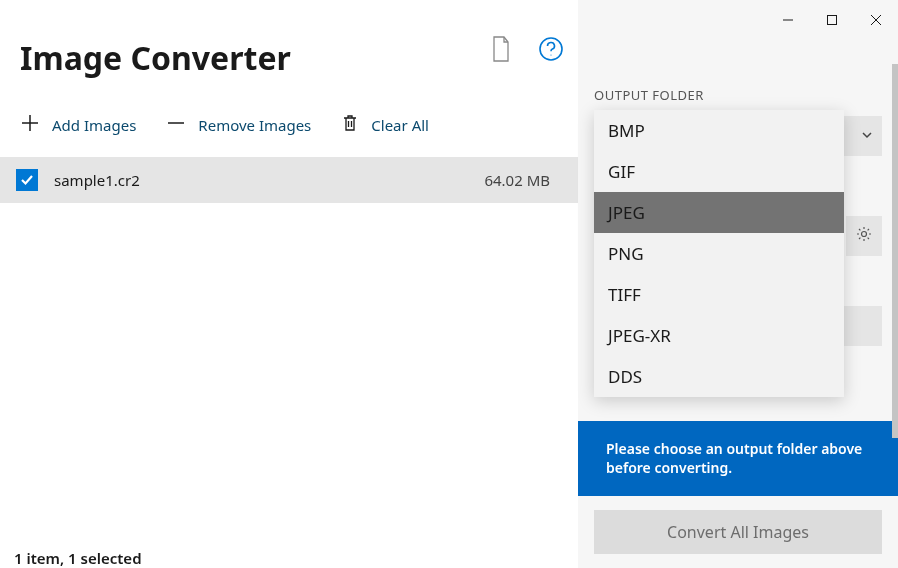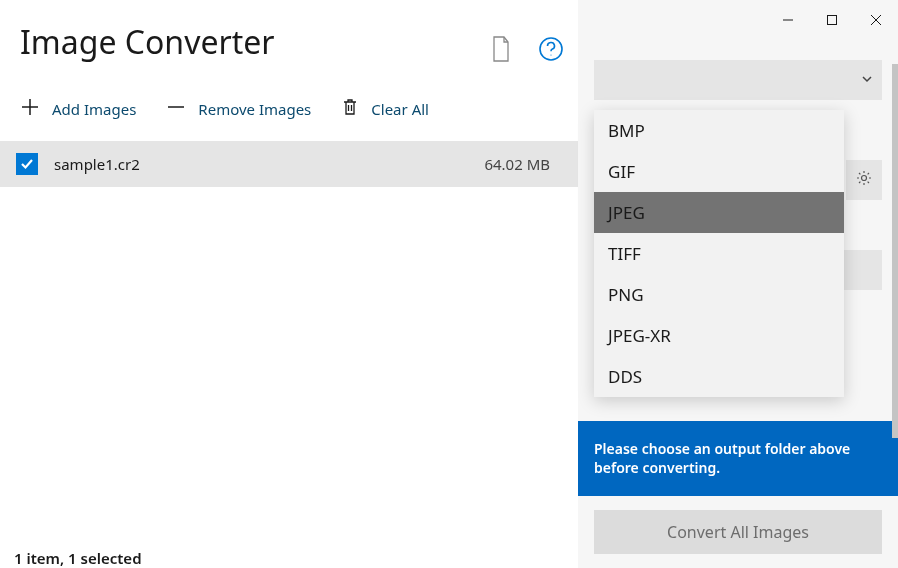--- a/index.html
+++ b/index.html
@@ -33,23 +33,23 @@
   .titlebar-icons .page-icon,
   .titlebar-icons .help-icon {
     width: 26px;
     height: 26px;
     display: flex;
     align-items: center;
     justify-content: center;
   }
   .app-title {
     font-size: 32px;
-    font-weight: 400;
+    font-weight: 700;
     color: #1a1a1a;
-    padding: 20px 0 0 20px;
+    padding: 36px 0 0 20px;
   }
   .toolbar {
     display: flex;
     gap: 30px;
     padding: 34px 0 20px 20px;
     align-items: center;
     font-size: 15px;
     color: #0c4a6e;
   }
   .toolbar-btn {
@@ -155,21 +155,21 @@
     height: 40px;
     background: #e5e5e5;
     margin-left: auto;
     width: 52px;
   }
   .warn-banner {
     background: #0067c0;
     color: #fff;
     font-weight: 600;
     font-size: 14px;
-    padding: 18px 16px;
+    padding: 18px 28px;
     line-height: 1.4;
     margin: 0 -16px;
     margin-top: auto;
   }
   .convert-btn {
     margin: 14px 0;
     height: 44px;
     background: #dcdcdc;
     color: #6d6d6d;
     display: flex;
@@ -284,20 +284,21 @@
     </div>
     <div class="wc">
       <svg width="12" height="12" viewBox="0 0 12 12" stroke="#1a1a1a" stroke-width="1">
           <line x1="1" y1="1" x2="11" y2="11"></line>
           <line x1="11" y1="1" x2="1" y2="11"></line>
         </svg>
     </div>
   </div>
 
   <div class="side-content">
+    <div class="section-label">OUTPUT FOLDER</div>
     <div class="folder-select">
       <span>
         <svg width="14" height="14" viewBox="0 0 14 14" stroke="#444" stroke-width="1.5" fill="none">
             <path d="M3 5 L7 9 L11 5"></path>
           </svg>
       </span>
     </div>
 
     <div class="gear-row">
       <div class="gear-box">
@@ -316,17 +317,17 @@
     <div class="convert-btn">Convert All Images</div>
   </div>
 
   <div class="scrollbar"></div>
 </div>
 
 <div class="dropdown">
   <div class="dd-item">BMP</div>
   <div class="dd-item">GIF</div>
   <div class="dd-item selected">JPEG</div>
+  <div class="dd-item">PNG</div>
   <div class="dd-item">TIFF</div>
-  <div class="dd-item">PNG</div>
   <div class="dd-item">JPEG-XR</div>
   <div class="dd-item">DDS</div>
 </div>
 
 </body></html>

